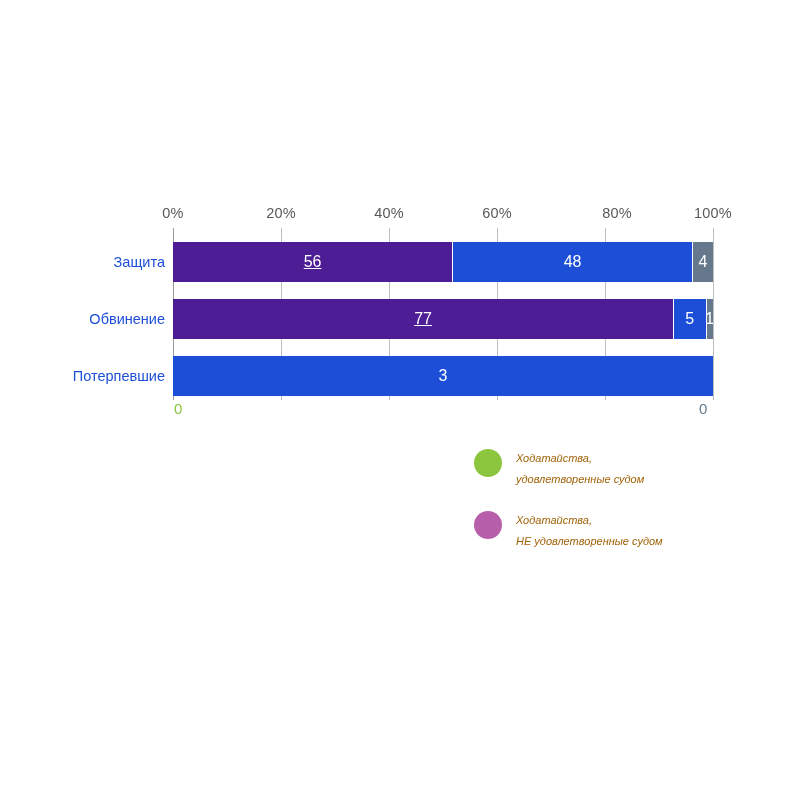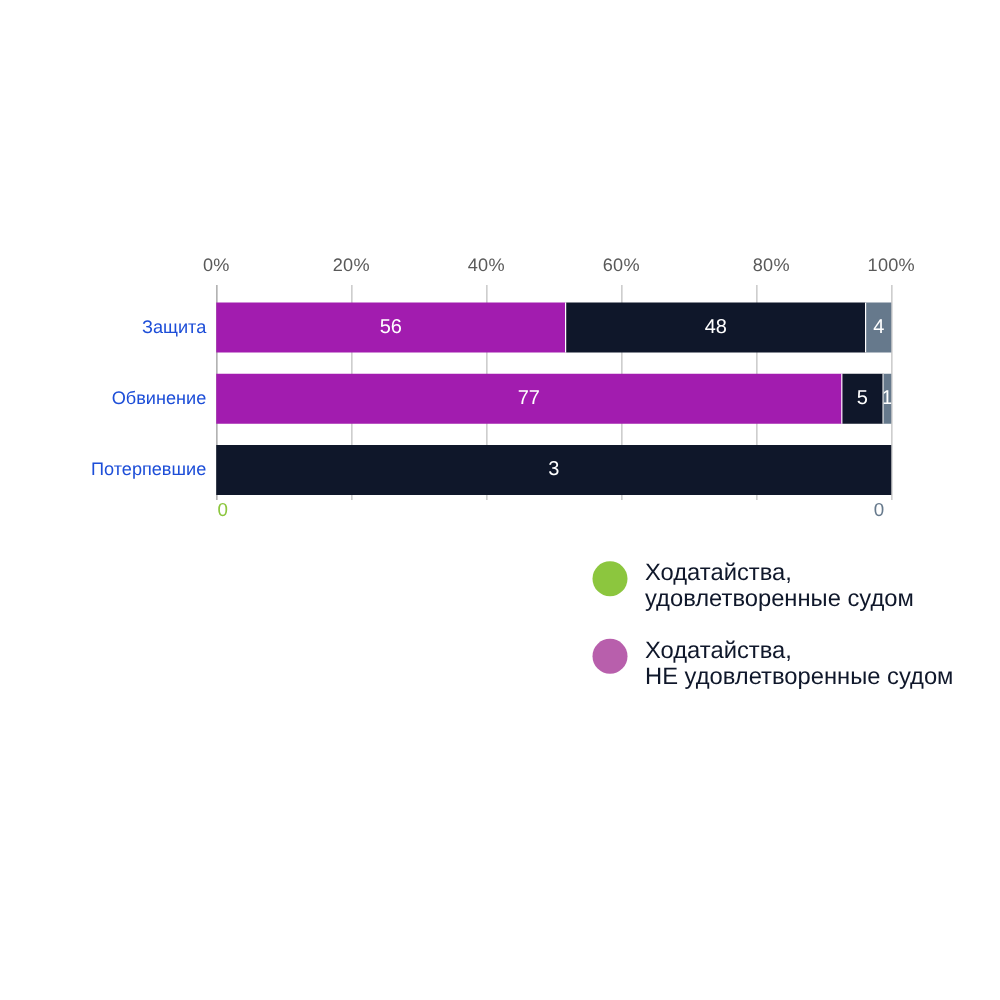--- a/index.html
+++ b/index.html
@@ -84,22 +84,22 @@
     align-items: center;
     justify-content: center;
     box-sizing: border-box;
     color: #ffffff;
     font-size: 16px;
     overflow: hidden;
     border-right: 1.5px solid #ffffff;
     white-space: nowrap;
   }
   .seg:last-child { border-right: none; }
-  .seg.green { background: #a21caf; }
-  .seg.magenta { background: #0f172a; }
+  .seg.green { background: #4c1d95; text-decoration: underline; }
+  .seg.magenta { background: #1d4ed8; }
   .seg.slate { background: #66798C; }
 
   .cat-labels {
     position: absolute;
     left: 0;
     top: 228px;
     width: 165px;
     height: 172px;
   }
   .cat-labels .cat {
@@ -151,24 +151,25 @@
     height: 28px;
     border-radius: 50%;
     flex: 0 0 28px;
     margin-top: 1px;
   }
   .legend-dot.green { background: #8CC63E; }
   .legend-dot.magenta { background: #B85FAC; }
   .legend-dot.slate { background: #66798C; }
   .legend-text {
     margin-left: 14px;
-    font-size: 19px;
+    font-size: 11px;
     line-height: 21px;
-    color: #0f172a;
+    color: #a16207;
     white-space: pre-line;
+    font-style: italic;
   }
 </style>
 </head>
 <body>
 
 <div id="chart-root">
 
   <div class="axis-top">
     <span class="tick-label" style="left: 0%;">0%</span>
     <span class="tick-label" style="left: 20%;">20%</span>

